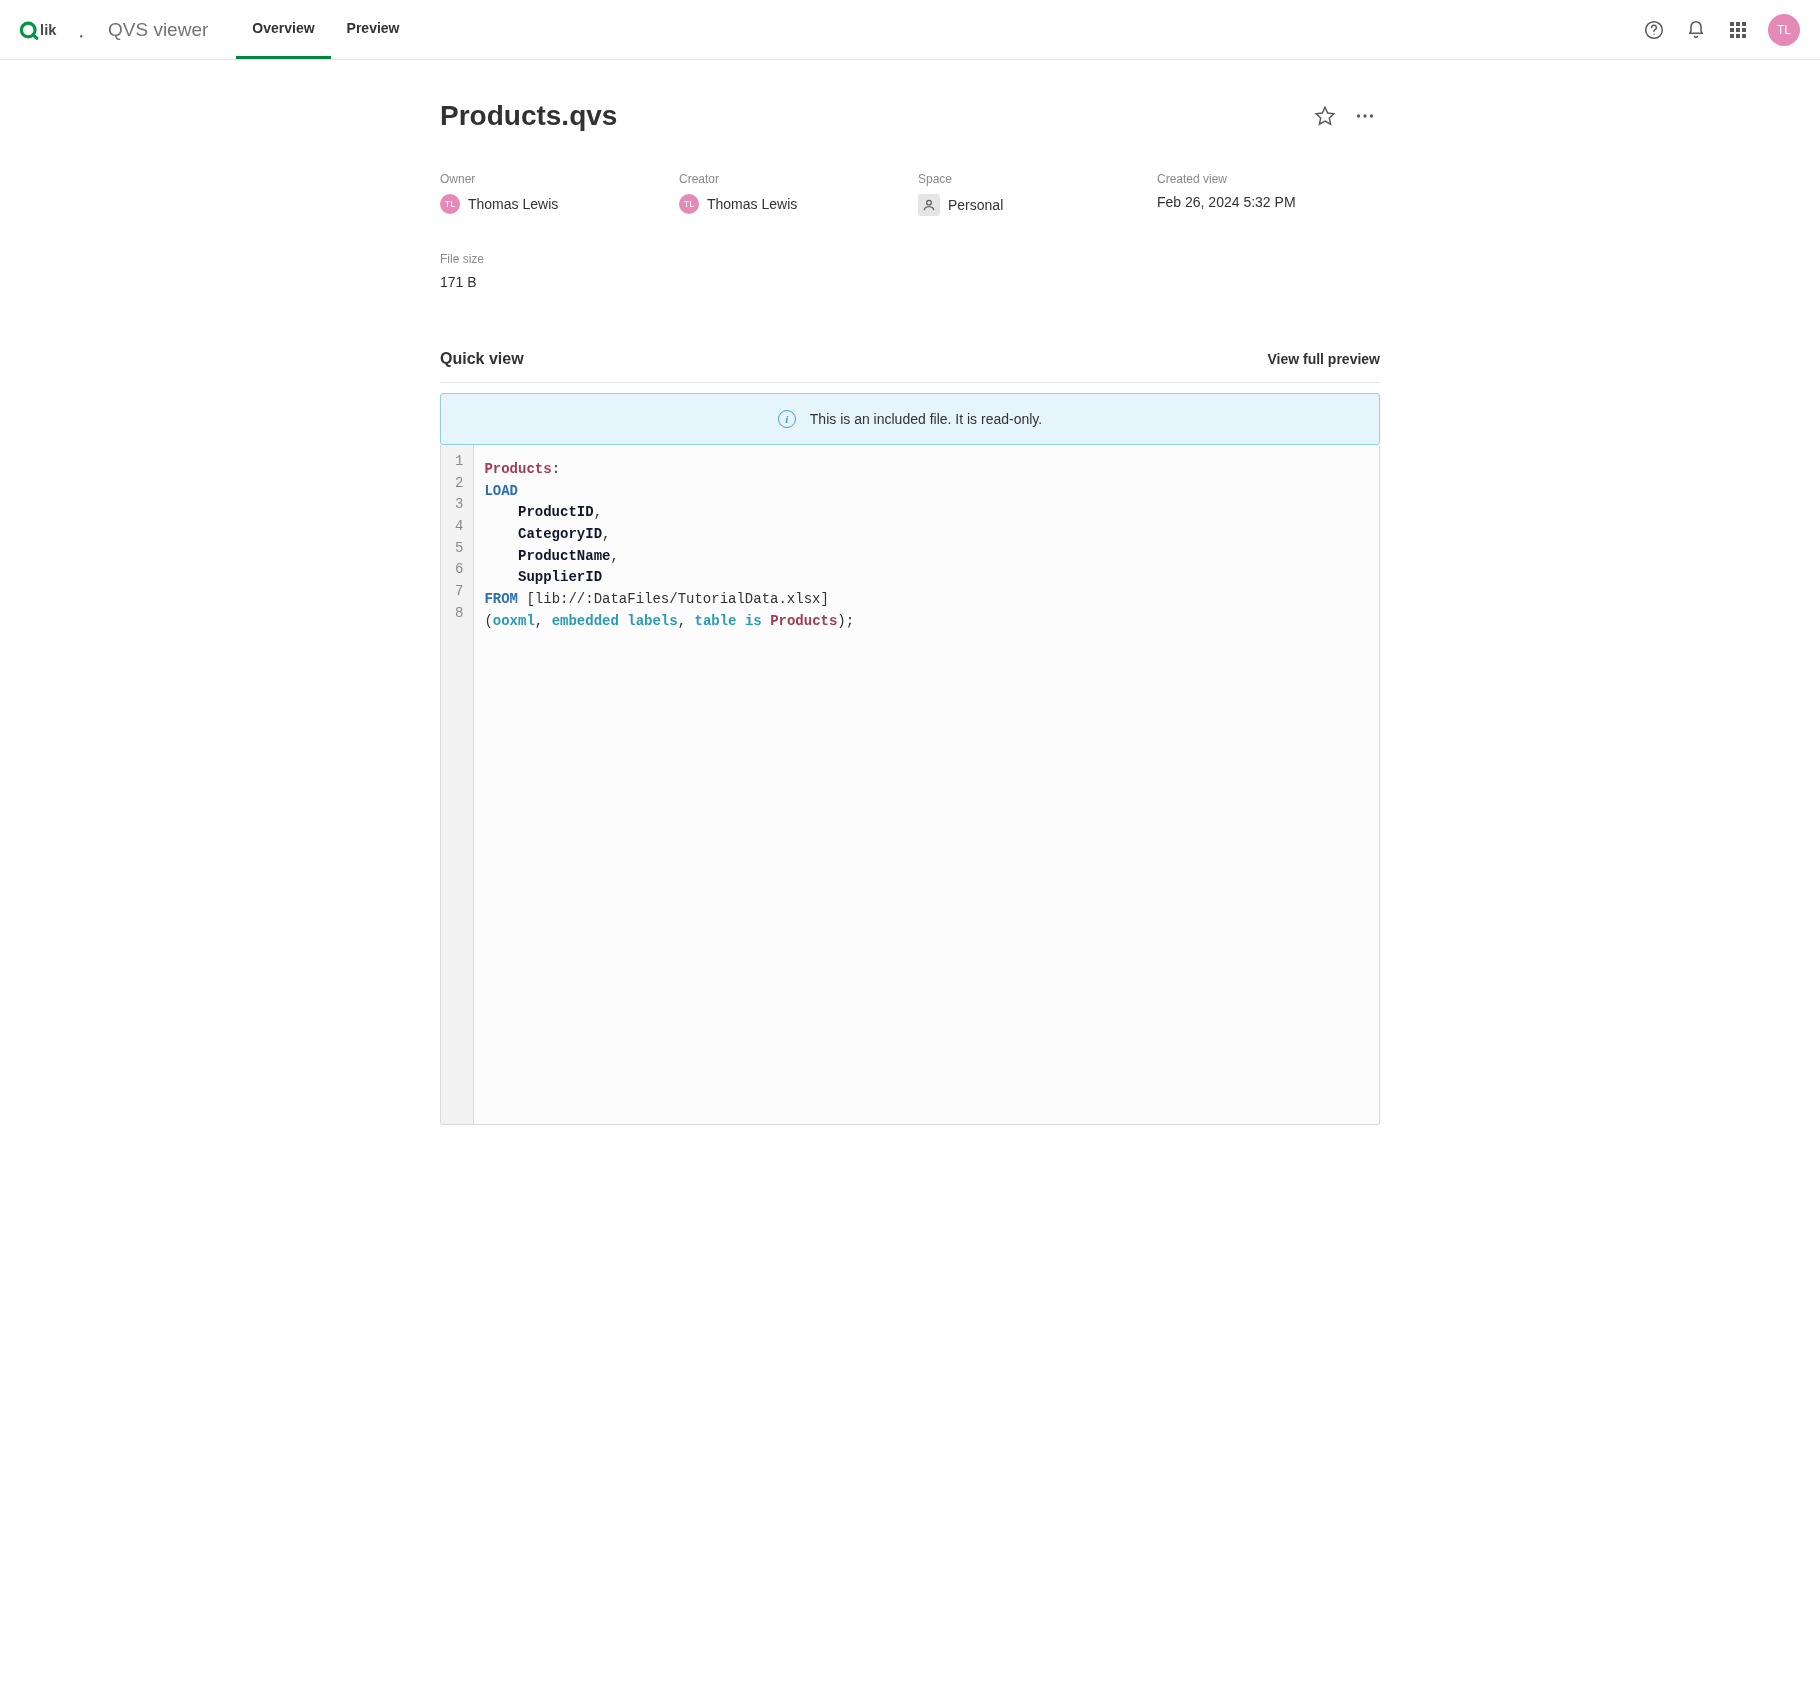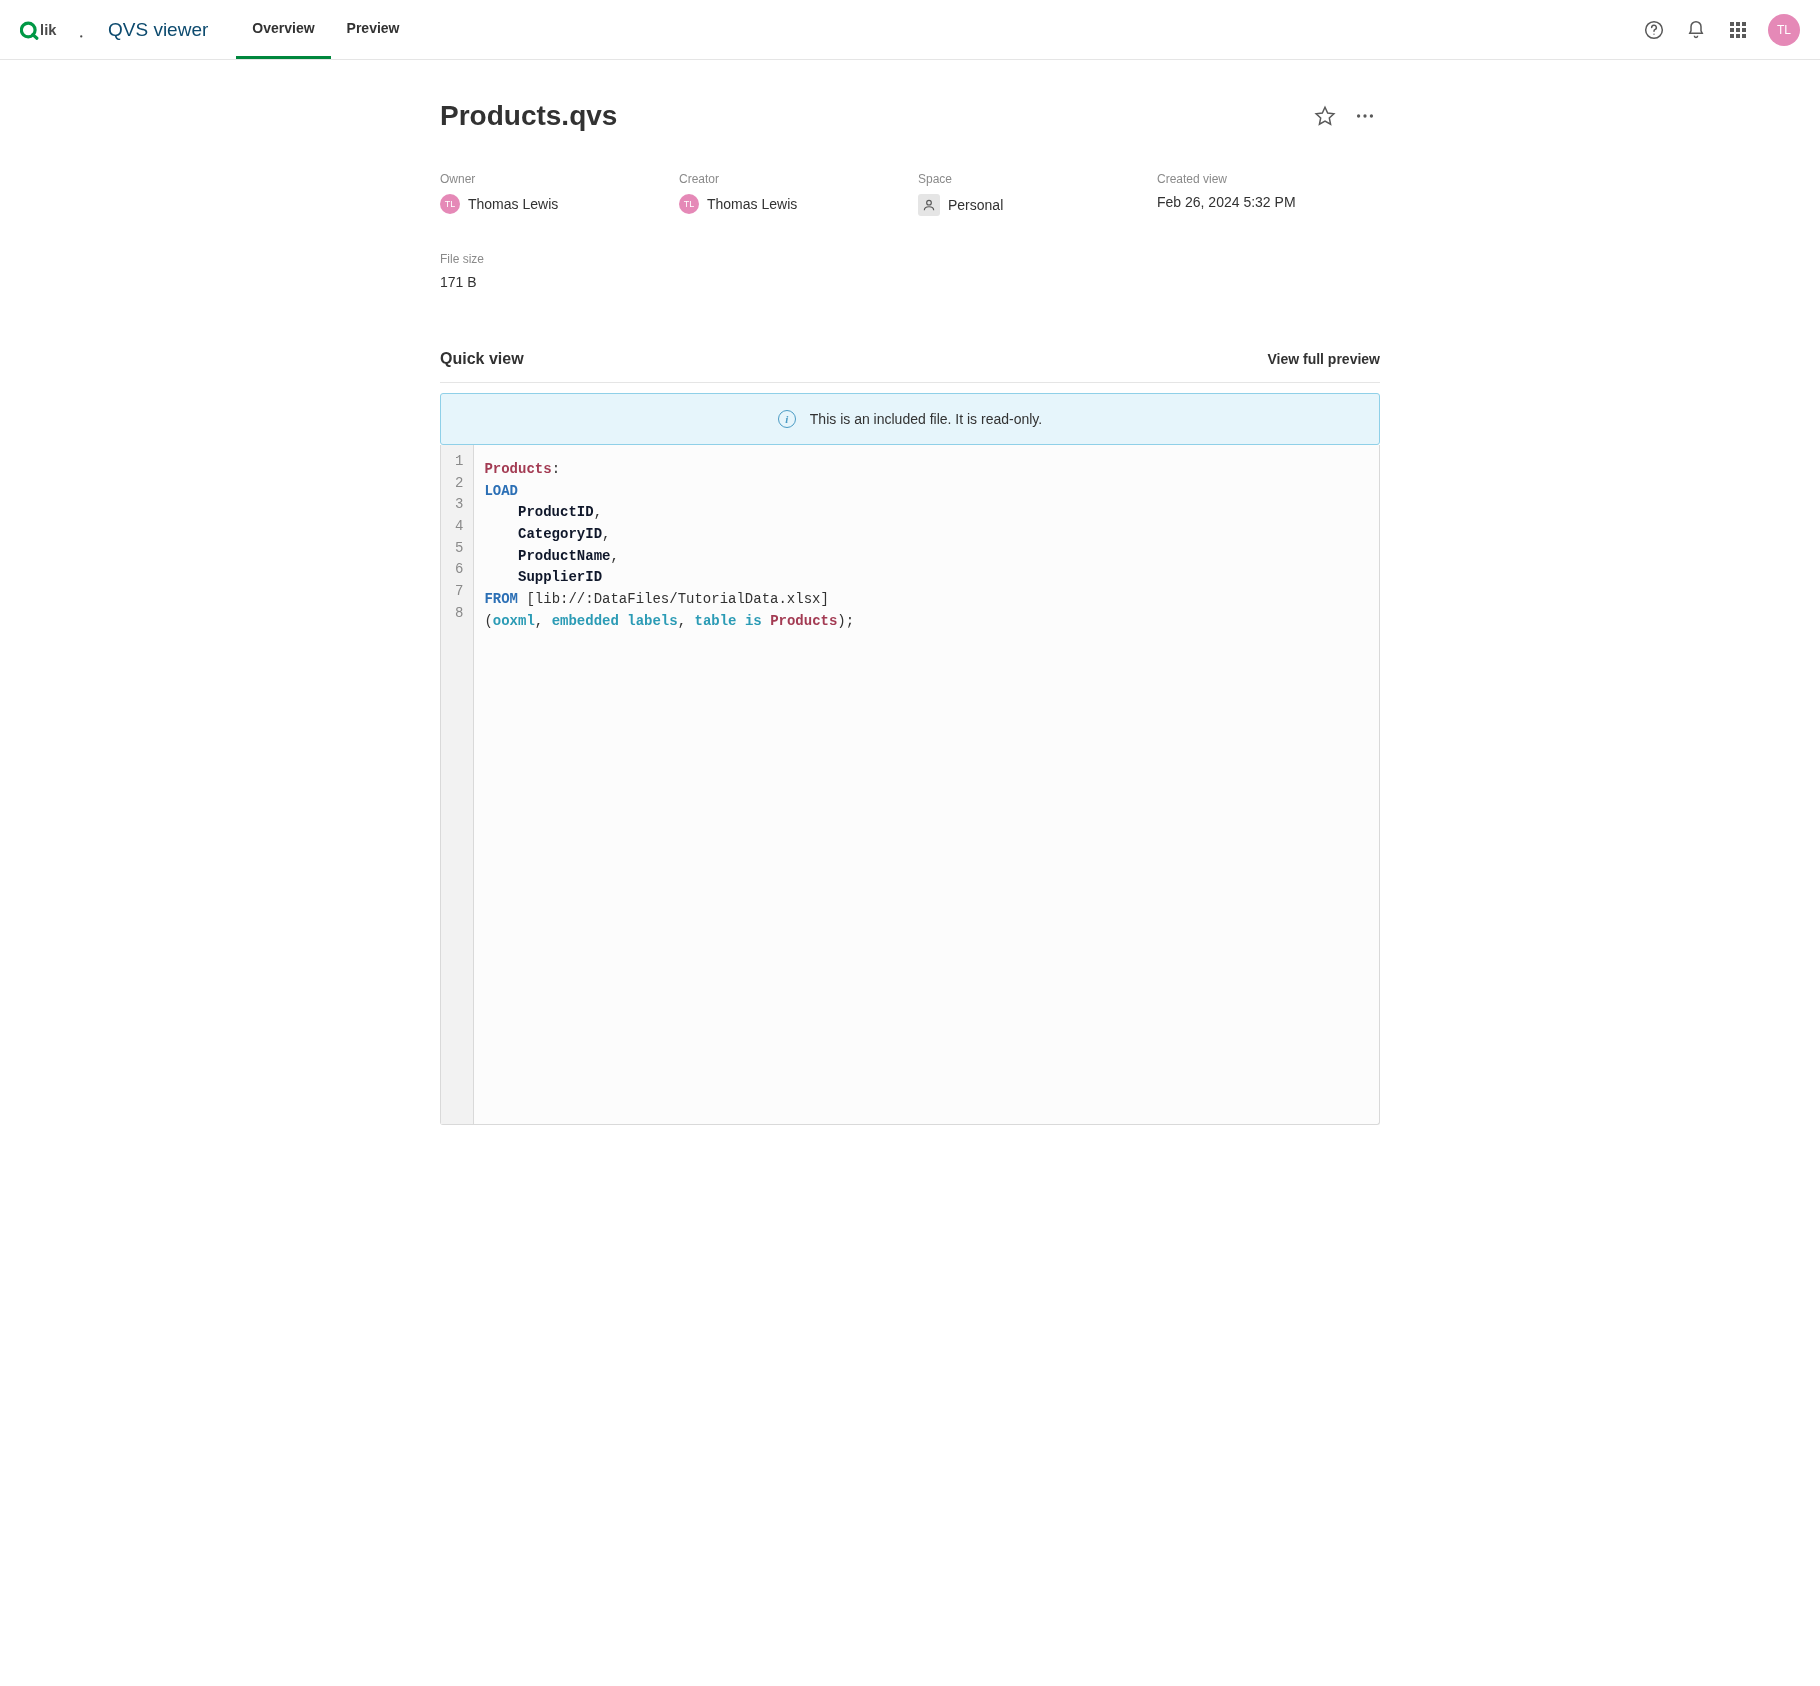--- a/index.html
+++ b/index.html
@@ -17,21 +17,21 @@
     padding: 0 20px;
   }
   .logo {
     display: flex;
     align-items: center;
     margin-right: 24px;
   }
   .logo-svg { width: 64px; height: 28px; }
   .app-title {
     font-size: 19px;
-    color: #0c4a6e;
+    color: #737373;
     font-weight: 400;
     margin-right: 28px;
   }
   .tabs { display: flex; height: 100%; }
   .tab {
     height: 100%;
     display: flex;
     align-items: center;
     padding: 0 16px;
     font-size: 14px;

